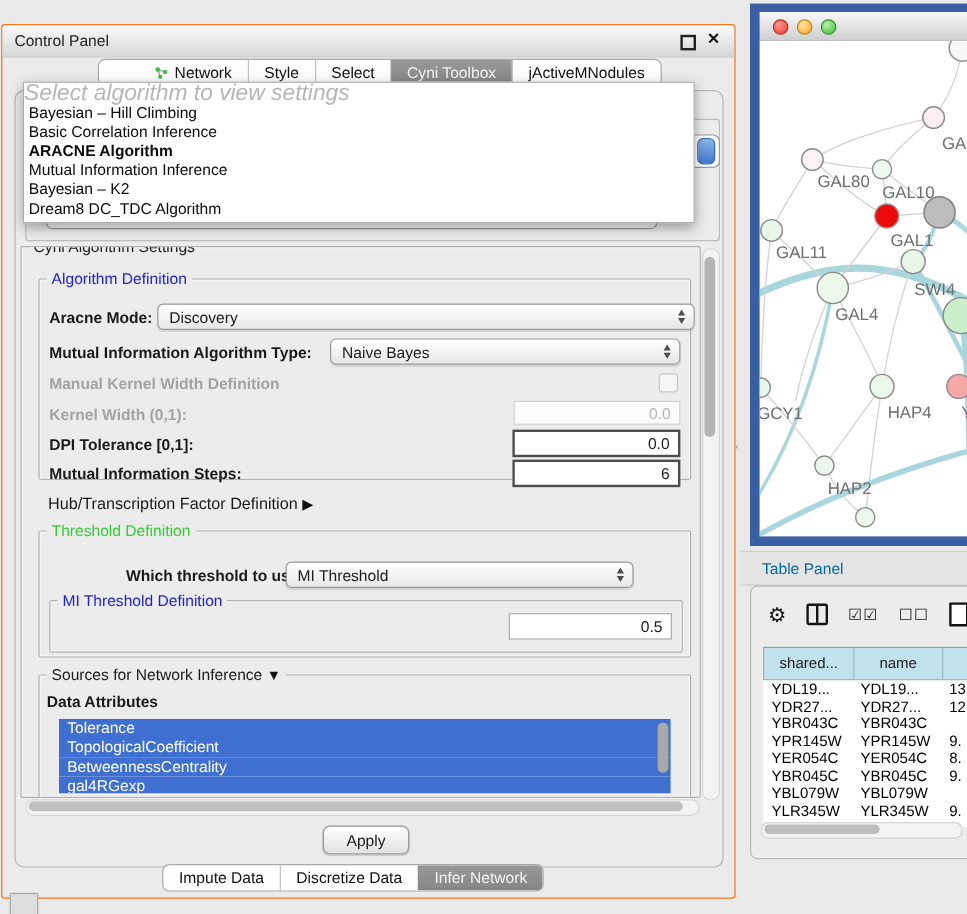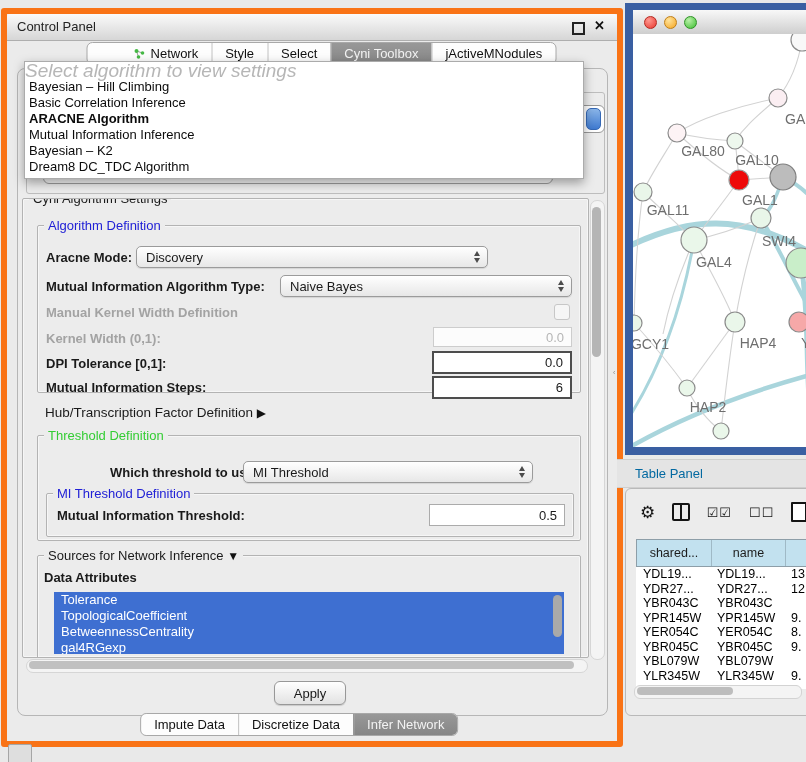--- a/index.html
+++ b/index.html
@@ -1,22 +1,22 @@
 <!DOCTYPE html>
 <html><head>
 <meta charset="utf-8">
 <style>
   html,body{margin:0;padding:0;}
   body{width:806px;height:762px;position:relative;background:#e9e9e9;
        font-family:"Liberation Sans",sans-serif;overflow:hidden;color:#1a1a1a;}
   .abs{position:absolute;}
 
   
-  #control-panel{left:1px;top:8px;width:610px;height:727px;background:#ebebeb;
-    border:6px solid #f97316;border-radius:3px;}
+  #control-panel{left:1px;top:20px;width:610px;height:727px;background:#ebebeb;
+    border:1px solid #f97316;border-radius:3px;}
   #cp-titlebar{left:0;top:0;right:0;height:26px;
     background:linear-gradient(#fafafa,#d6d6d6);border-bottom:1px solid #aeaeae;
     border-radius:3px 3px 0 0;}
   #cp-title{left:10px;top:5px;font-size:13px;color:#222;}
   #float-btn{right:32px;top:8px;width:9px;height:9px;border:2px solid #222;background:transparent;}
   #close-btn{right:12px;top:4px;font-size:13px;font-weight:bold;color:#111;}
 
   
   .tabbar{display:inline-flex;background:#fdfdfd;border:1px solid #a8a8a8;border-radius:6px;overflow:hidden;}
   #top-tabbar{top:28px;left:50%;transform:translateX(-48%);padding-left:33px;}
@@ -196,21 +196,21 @@
       </div>
   </div>
 
   <div id="cyni-group" class="abs group">
     <div class="legend">Cyni Algorithm Settings</div>
 
     <div class="group" style="left:14px;top:26px;width:542px;height:166px;">
       <div class="legend blue">Algorithm Definition</div>
 
       <div class="lbl" style="left:8px;top:24px;">Aracne Mode:</div>
-      <div class="combo" style="left:98px;top:20px;width:352px;">
+      <div class="combo" style="left:98px;top:20px;width:448px;">
         <span>Discovery</span>
         <span class="arrows">
             <span class="arr-up"></span>
             <span class="arr-dn"></span>
           </span>
       </div>
 
       <div class="lbl" style="left:8px;top:53px;">Mutual Information Algorithm Type:</div>
       <div class="combo" style="left:242px;top:49px;width:292px;">
         <span>Naive Bayes</span>
@@ -251,21 +251,20 @@
       <div class="combo" style="left:205px;top:25px;width:290px;">
         <span>MI Threshold</span>
         <span class="arrows">
             <span class="arr-up"></span>
             <span class="arr-dn"></span>
           </span>
       </div>
 
       <div class="group" style="left:8px;top:57px;width:526px;height:42px;">
         <div class="legend blue">MI Threshold Definition</div>
-        <div class="lbl" style="left:10px;top:14px;">Mutual Information Threshold:</div>
         <div class="tinput" style="left:382px;top:10px;width:136px;height:22px;">
           <span>0.5</span>
         </div>
       </div>
     </div>
 
     <div class="group" style="left:14px;top:356px;width:542px;height:106px;">
       <div class="legend">
         <span>Sources for Network Inference</span>
         <span class="tri">▼</span>

